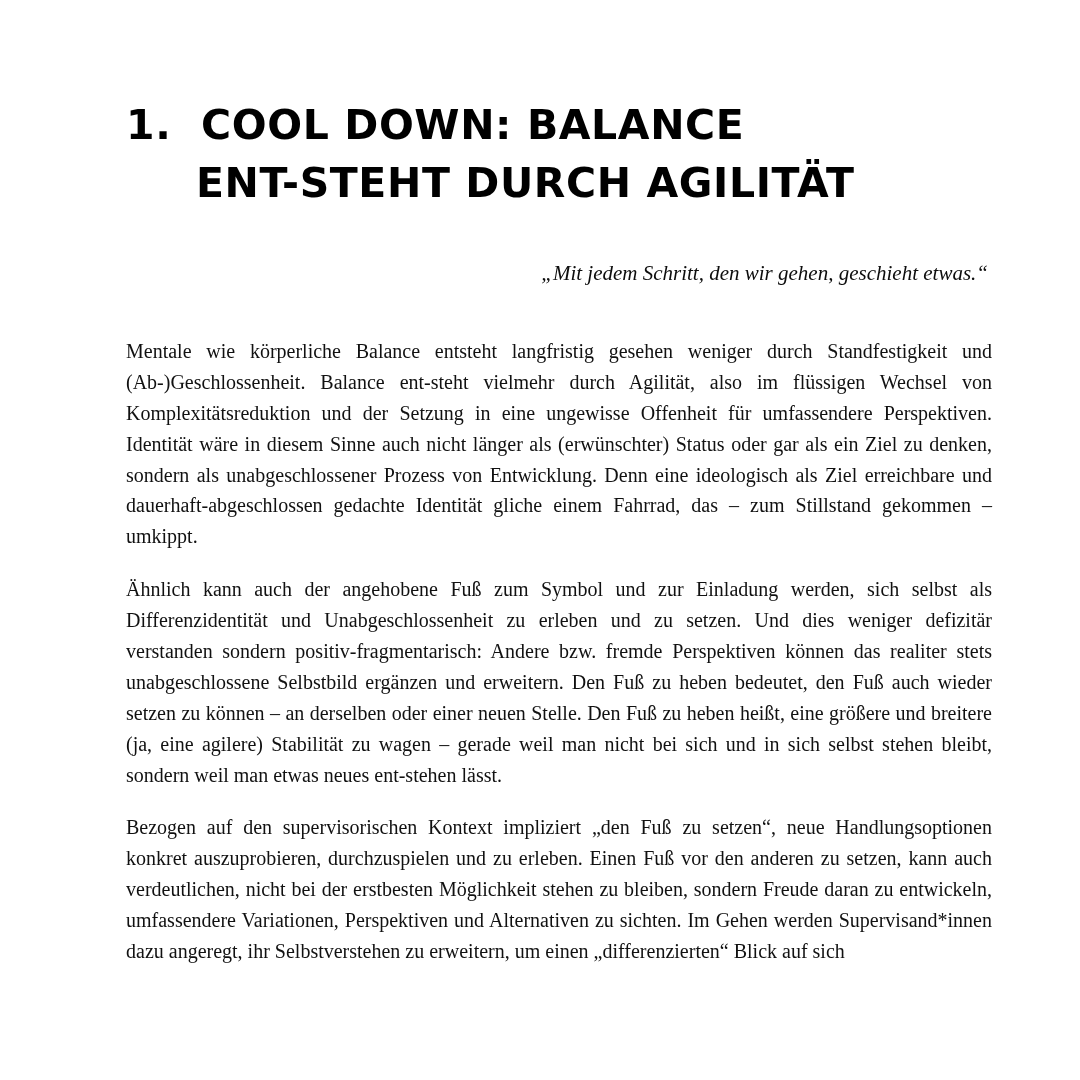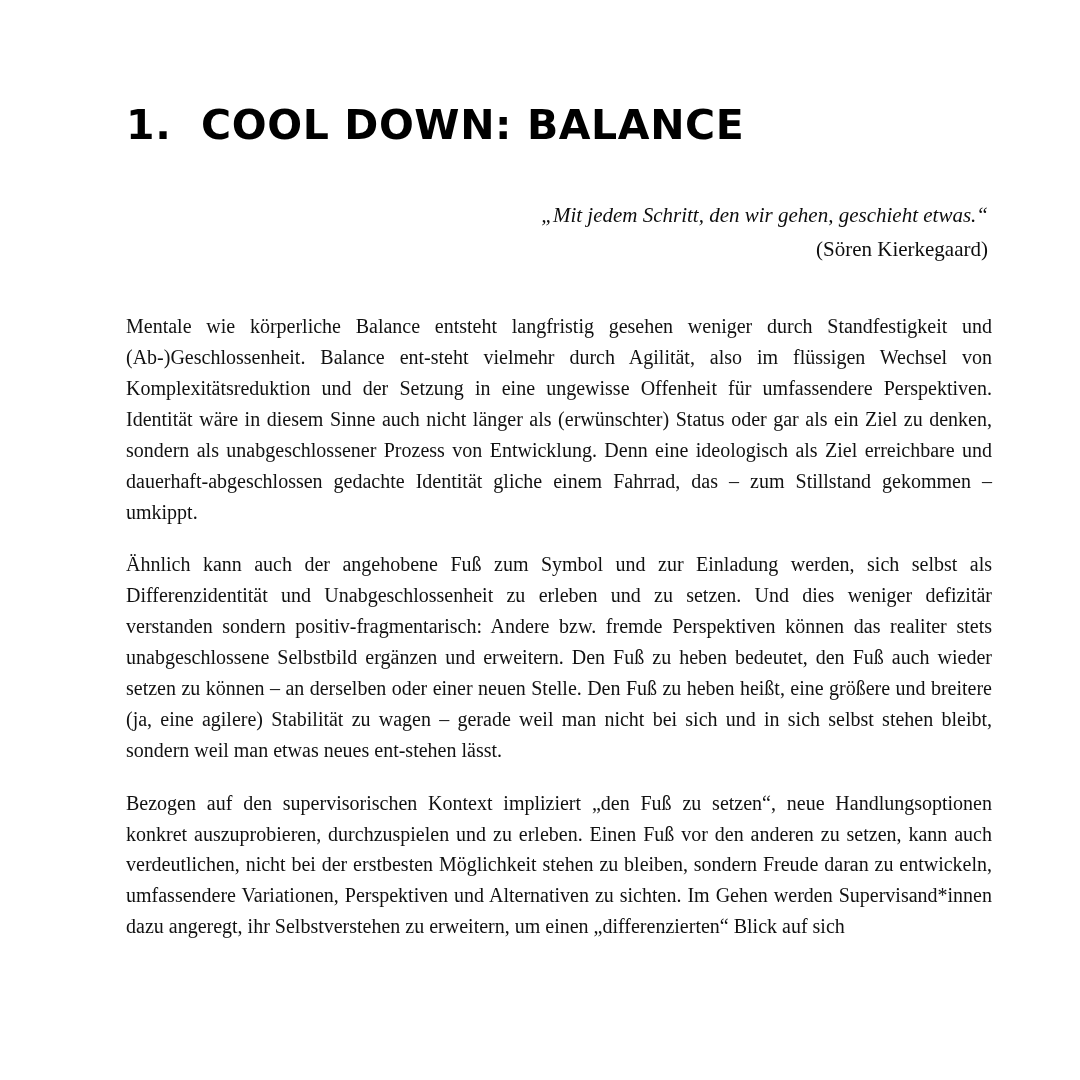--- a/index.html
+++ b/index.html
@@ -74,25 +74,25 @@
     margin-bottom: 0;
   }
 </style>
 </head>
 <body>
 
 <div class="page">
 
   <h1 class="heading">
     <span class="heading-line first">1.  COOL DOWN: BALANCE</span>
+    <span class="heading-line second">ENT-STEHT DURCH AGILITÄT</span>
   </h1>
 
   <div class="quote-block">
     <span class="quote-text">„Mit jedem Schritt, den wir gehen, geschieht etwas.“</span>
-    <span class="quote-author">(Sören Kierkegaard)</span>
   </div>
 
   <div class="body-text">
     <p class="para">Mentale wie körperliche Balance entsteht langfristig gesehen weniger durch Standfestigkeit und (Ab-)Geschlossenheit. Balance ent-steht vielmehr durch Agilität, also im flüssigen Wechsel von Komplexitätsreduktion und der Setzung in eine ungewisse Offenheit für umfassendere Perspektiven. Identität wäre in diesem Sinne auch nicht länger als (erwünschter) Status oder gar als ein Ziel zu denken, sondern als unabgeschlossener Prozess von Entwicklung. Denn eine ideologisch als Ziel erreichbare und dauerhaft-abgeschlossen gedachte Identität gliche einem Fahrrad, das – zum Stillstand gekommen – umkippt.</p>
     <p class="para">Ähnlich kann auch der angehobene Fuß zum Symbol und zur Einladung werden, sich selbst als Differenzidentität und Unabgeschlossenheit zu erleben und zu setzen. Und dies weniger defizitär verstanden sondern positiv-fragmentarisch: Andere bzw. fremde Perspektiven können das realiter stets unabgeschlossene Selbstbild ergänzen und erweitern. Den Fuß zu heben bedeutet, den Fuß auch wieder setzen zu können – an derselben oder einer neuen Stelle. Den Fuß zu heben heißt, eine größere und breitere (ja, eine agilere) Stabilität zu wagen – gerade weil man nicht bei sich und in sich selbst stehen bleibt, sondern weil man etwas neues ent-stehen lässt.</p>
     <p class="para">Bezogen auf den supervisorischen Kontext impliziert „den Fuß zu setzen“, neue Handlungsoptionen konkret auszuprobieren, durchzuspielen und zu erleben. Einen Fuß vor den anderen zu setzen, kann auch verdeutlichen, nicht bei der erstbesten Möglichkeit stehen zu bleiben, sondern Freude daran zu entwickeln, umfassendere Variationen, Perspektiven und Alternativen zu sichten. Im Gehen werden Supervisand*innen dazu angeregt, ihr Selbstverstehen zu erweitern, um einen „differenzierten“ Blick auf sich</p>
   </div>
 
 </div>
 

